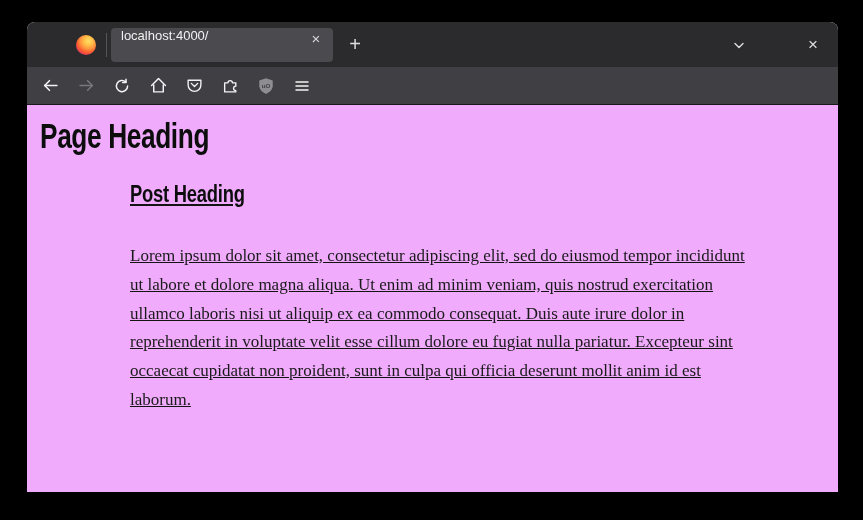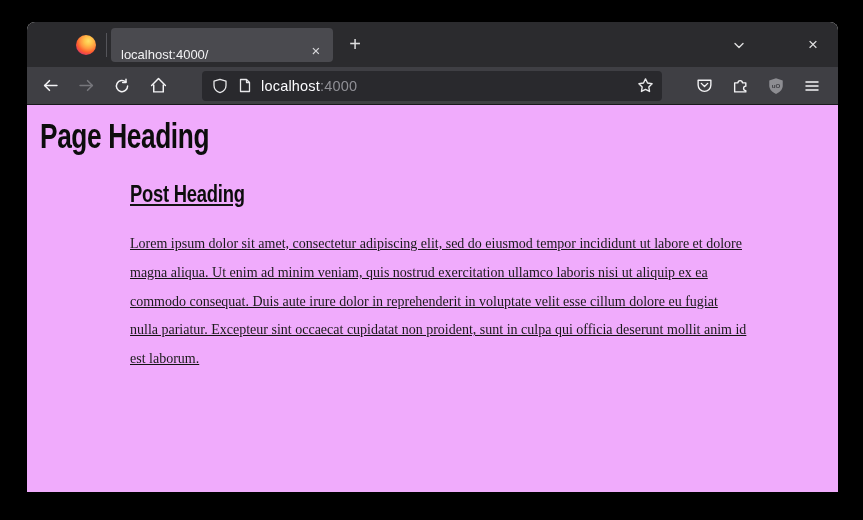--- a/index.html
+++ b/index.html
@@ -39,21 +39,21 @@
     background: #55555a;
     margin-left: 10px;
     flex: 0 0 1px;
   }
   .tab {
     margin-left: 4px;
     width: 222px; height: 34px;
     background: #4a4a4f;
     border-radius: 4px;
     display: flex;
-    align-items: flex-end;
+    align-items: flex-start;
     padding: 0 6px 0 10px;
     cursor: default;
   }
   .tab-title {
     color: #f2f2f4;
     font-size: 13px;
     flex: 1 1 auto;
     white-space: nowrap;
     overflow: hidden;
   }
@@ -154,23 +154,23 @@
     white-space: nowrap;
     color: #0d0d0d;
   }
   .post-date {
     margin-top: 25px;
     font-family: "Liberation Serif", serif;
     font-size: 17.5px;
     color: #1a1a1a;
   }
   .post-body {
-    margin-top: 22px;
+    margin-top: 34px;
     font-family: "Liberation Serif", serif;
-    font-size: 14px;
+    font-size: 17px;
     line-height: 28.8px;
     color: #1a1a1a;
   }
 </style>
 </head>
 <body>
 
 <div class="window">
 
   <div class="titlebar">
@@ -228,39 +228,20 @@
 
     <div class="nav-btn">
       <span>
         <svg width="17" height="17" viewBox="0 0 16 16" fill="none" stroke="currentColor" stroke-width="1.4" stroke-linecap="round" stroke-linejoin="round">
             <path d="M1.5 8 L8 1.5 L14.5 8"></path>
             <path d="M3.5 7.5 V14 H12.5 V7.5"></path>
           </svg>
       </span>
     </div>
 
-    <div class="urlbar">
-      <span class="u-icon">
-        <svg width="16" height="16" viewBox="0 0 16 16" fill="none" stroke="currentColor" stroke-width="1.3" stroke-linejoin="round">
-            <path d="M8 1.3 L14 3.2 V7.5 C14 11.5 11 13.6 8 14.7 C5 13.6 2 11.5 2 7.5 V3.2 Z"></path>
-          </svg>
-      </span>
-      <span class="u-icon doc-icon">
-        <svg width="14" height="15" viewBox="0 0 14 15" fill="none" stroke="currentColor" stroke-width="1.3" stroke-linejoin="round">
-            <path d="M2.5 1.5 H8.5 L11.5 4.5 V13.5 H2.5 Z"></path>
-            <path d="M8.5 1.5 V4.5 H11.5"></path>
-          </svg>
-      </span>
-      <span class="url-text"><span class="url-host">localhost</span><span class="url-port">:4000</span></span>
-      <span class="u-icon star-btn">
-        <svg width="17" height="17" viewBox="0 0 16 16" fill="none" stroke="currentColor" stroke-width="1.3" stroke-linejoin="round">
-            <path d="M8 1.8 L9.9 5.7 L14.2 6.3 L11.1 9.3 L11.8 13.6 L8 11.6 L4.2 13.6 L4.9 9.3 L1.8 6.3 L6.1 5.7 Z"></path>
-          </svg>
-      </span>
-    </div>
 
     <div class="nav-btn pocket-btn">
       <span>
         <svg width="17" height="17" viewBox="0 0 16 16" fill="none" stroke="currentColor" stroke-width="1.3" stroke-linecap="round" stroke-linejoin="round">
             <path d="M2 3 H14 V7.5 A6 6 0 0 1 2 7.5 Z"></path>
             <path d="M5 6 L8 9 L11 6"></path>
           </svg>
       </span>
     </div>
 

